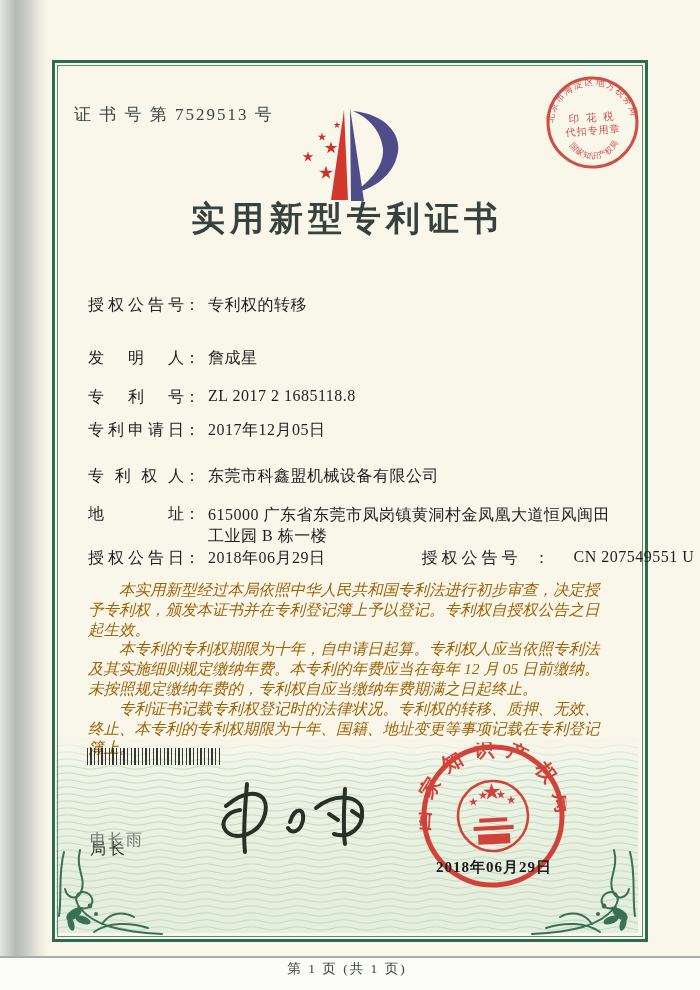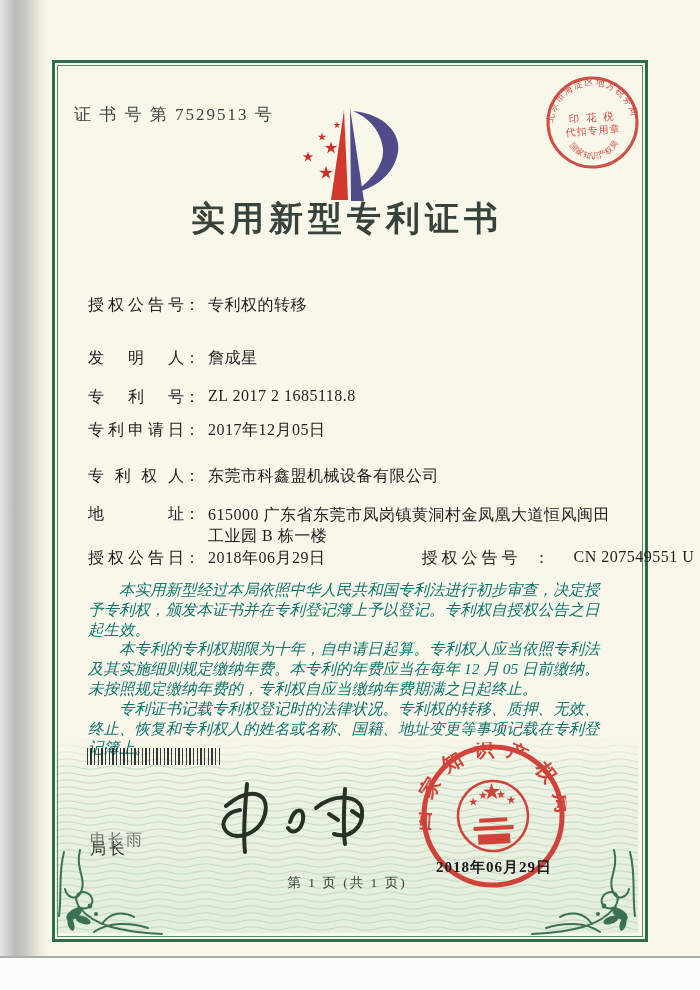--- a/index.html
+++ b/index.html
@@ -33,42 +33,42 @@
 
   .tax-stamp{position:absolute;left:544px;top:74px;width:97px;height:97px;z-index:3;opacity:.92;transform:rotate(-4deg);}
 
   .field-row{position:absolute;left:88px;display:flex;align-items:flex-start;font-size:16px;color:#2d2d2d;z-index:2;}
   .flabel{display:inline-block;width:96px;text-align:justify;text-align-last:justify;color:#222;}
   .fcolon{display:inline-block;margin-right:8px;color:#222;}
   .fvalue{color:#1f1f1f;letter-spacing:.5px;}
   .fvalue .vline{line-height:21px;}
   .row-grant .grp2{margin-left:96px;display:flex;gap:16px;}
 
-  .paras{position:absolute;left:88px;top:580px;width:526px;z-index:2;color:#0f766e;
+  .paras{position:absolute;left:88px;top:580px;width:526px;z-index:2;color:#a16207;
     font-size:15.5px;line-height:19.8px;font-style:italic;}
   .paras p{margin:0;text-indent:2em;}
 
   .barcode{position:absolute;left:87px;top:748px;width:134px;height:17px;z-index:2;opacity:.88;
     background:repeating-linear-gradient(90deg,#1c1c1c 0,#1c1c1c 1.5px,rgba(0,0,0,0) 1.5px,rgba(0,0,0,0) 3px,
       #1c1c1c 3px,#1c1c1c 5.5px,rgba(0,0,0,0) 5.5px,rgba(0,0,0,0) 7.5px,
       #1c1c1c 7.5px,#1c1c1c 8.5px,rgba(0,0,0,0) 8.5px,rgba(0,0,0,0) 11px);}
 
   .director-label{position:absolute;left:90px;top:799px;font-size:16px;letter-spacing:3px;color:#29302a;z-index:2;margin-top:40px;}
   .director-name{position:absolute;left:90px;top:830px;font-size:16px;letter-spacing:2px;color:#737373;z-index:2;}
   .signature{position:absolute;left:198px;top:776px;width:185px;height:96px;z-index:2;}
 
   .agency-stamp{position:absolute;left:419px;top:742px;width:148px;height:148px;z-index:4;opacity:.92;transform:rotate(-3deg);}
   .stamp-date{position:absolute;left:426px;top:858px;width:136px;text-align:center;z-index:5;
     font-size:15px;font-weight:600;letter-spacing:1px;color:#1b1b1b;}
 
   .ornament{position:absolute;width:116px;height:94px;z-index:3;}
   .ornament.left{left:50px;top:844px;}
   .ornament.right{left:528px;top:844px;transform:scaleX(-1);}
 
-  .footer-page{position:absolute;left:52px;width:590px;top:874px;text-align:center;z-index:2;
+  .footer-page{position:absolute;left:52px;width:590px;top:960px;text-align:center;z-index:2;
     font-size:13.5px;letter-spacing:2px;color:#38423a;}
 
   .hidden-defs{position:absolute;width:0;height:0;}
   text{font-family:"Liberation Serif","DejaVu Serif",serif;}
 </style>
 </head>
 <body>
 
 <svg class="hidden-defs" aria-hidden="true">
   <defs>
@@ -165,21 +165,21 @@
     <span class="grp2">
       <span class="flabel">授权公告号</span>
         <span class="fcolon">：</span>
       <span class="fvalue">CN 207549551 U</span>
     </span>
   </div>
 
   <div class="paras">
     <p>本实用新型经过本局依照中华人民共和国专利法进行初步审查，决定授予专利权，颁发本证书并在专利登记簿上予以登记。专利权自授权公告之日起生效。</p>
     <p>本专利的专利权期限为十年，自申请日起算。专利权人应当依照专利法及其实施细则规定缴纳年费。本专利的年费应当在每年 12 月 05 日前缴纳。未按照规定缴纳年费的，专利权自应当缴纳年费期满之日起终止。</p>
-    <p>专利证书记载专利权登记时的法律状况。专利权的转移、质押、无效、终止、恢复和专利权人的姓名或名称、国籍、地址变更等事项记载在专利登记簿上。</p>
+    <p>专利证书记载专利权登记时的法律状况。专利权的转移、质押、无效、终止、本专利的专利权期限为十年、国籍、地址变更等事项记载在专利登记簿上。</p>
   </div>
 
   <div class="barcode"></div>
 
   <div class="director-label">局长</div>
   <div class="director-name">申长雨</div>
 
   <svg class="signature" viewBox="0 0 185 96">
     <g fill="none" stroke="#263226" stroke-width="4" stroke-linecap="round">
       <path d="M28,30 C52,10 72,16 67,38 C62,58 38,66 28,55 C22,48 27,36 42,34"></path>

